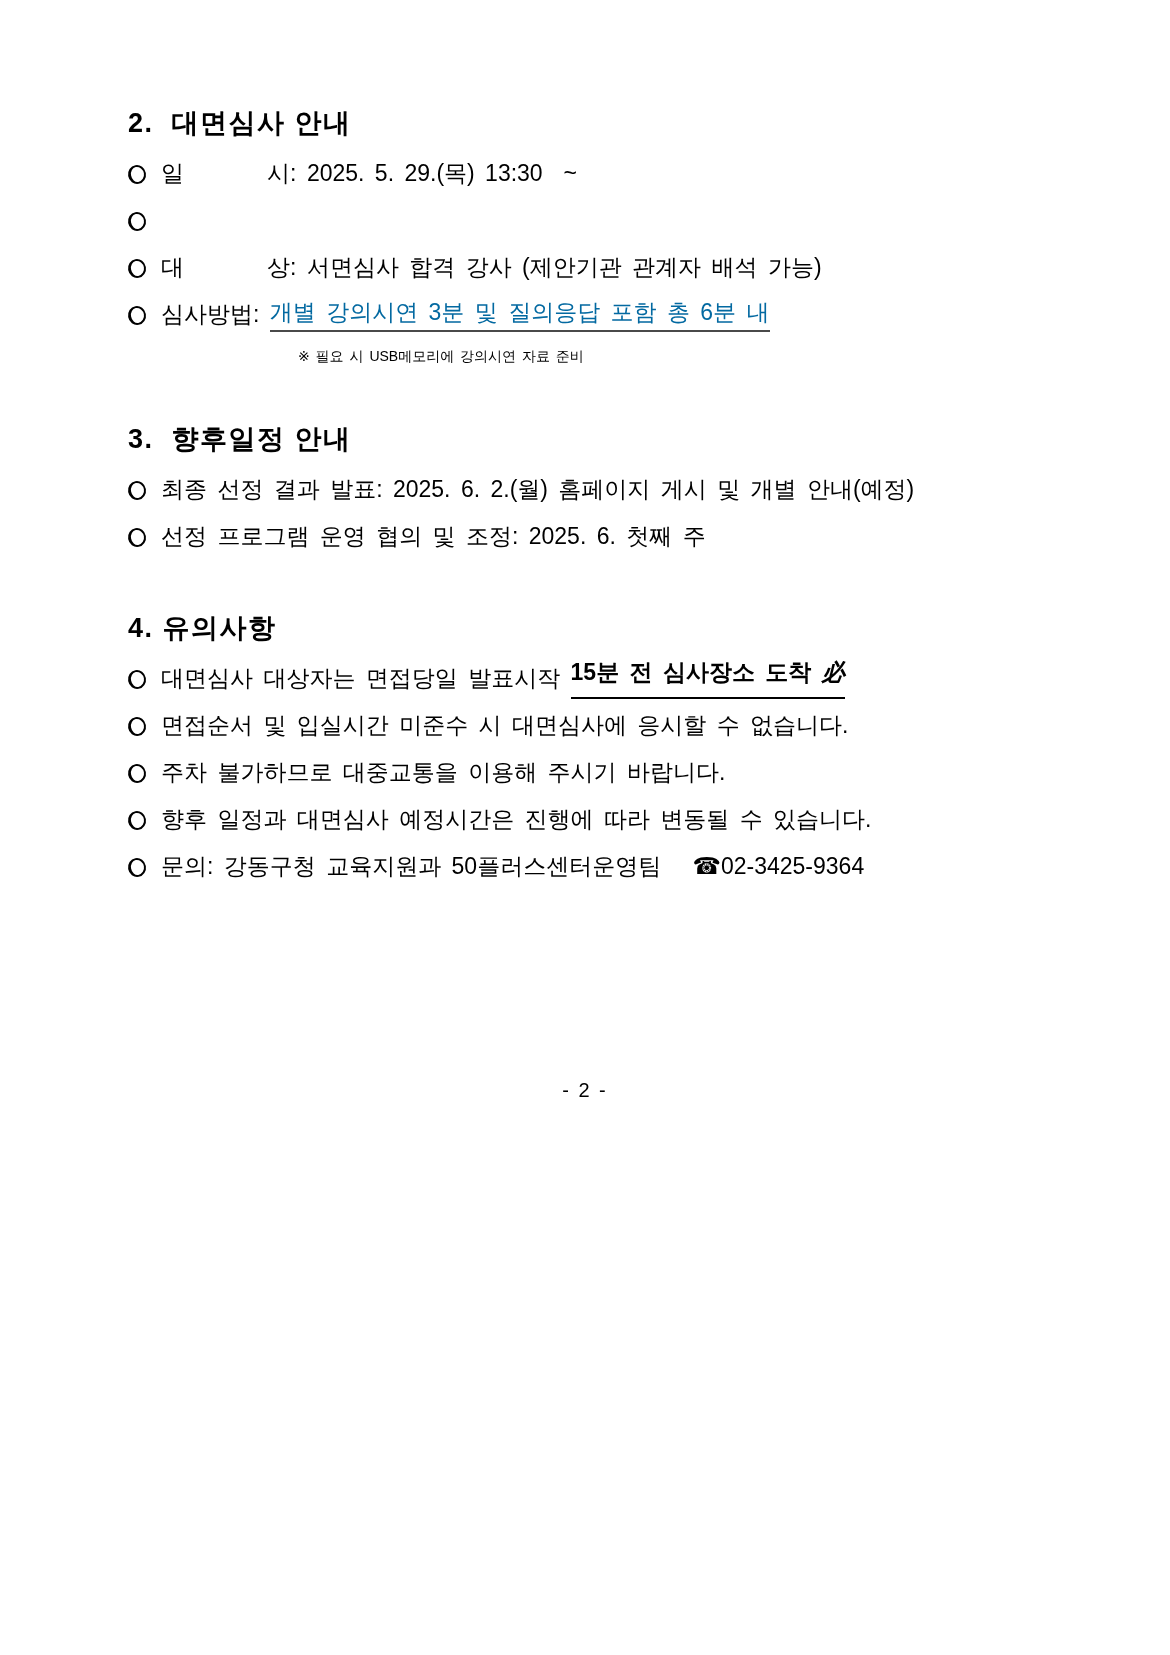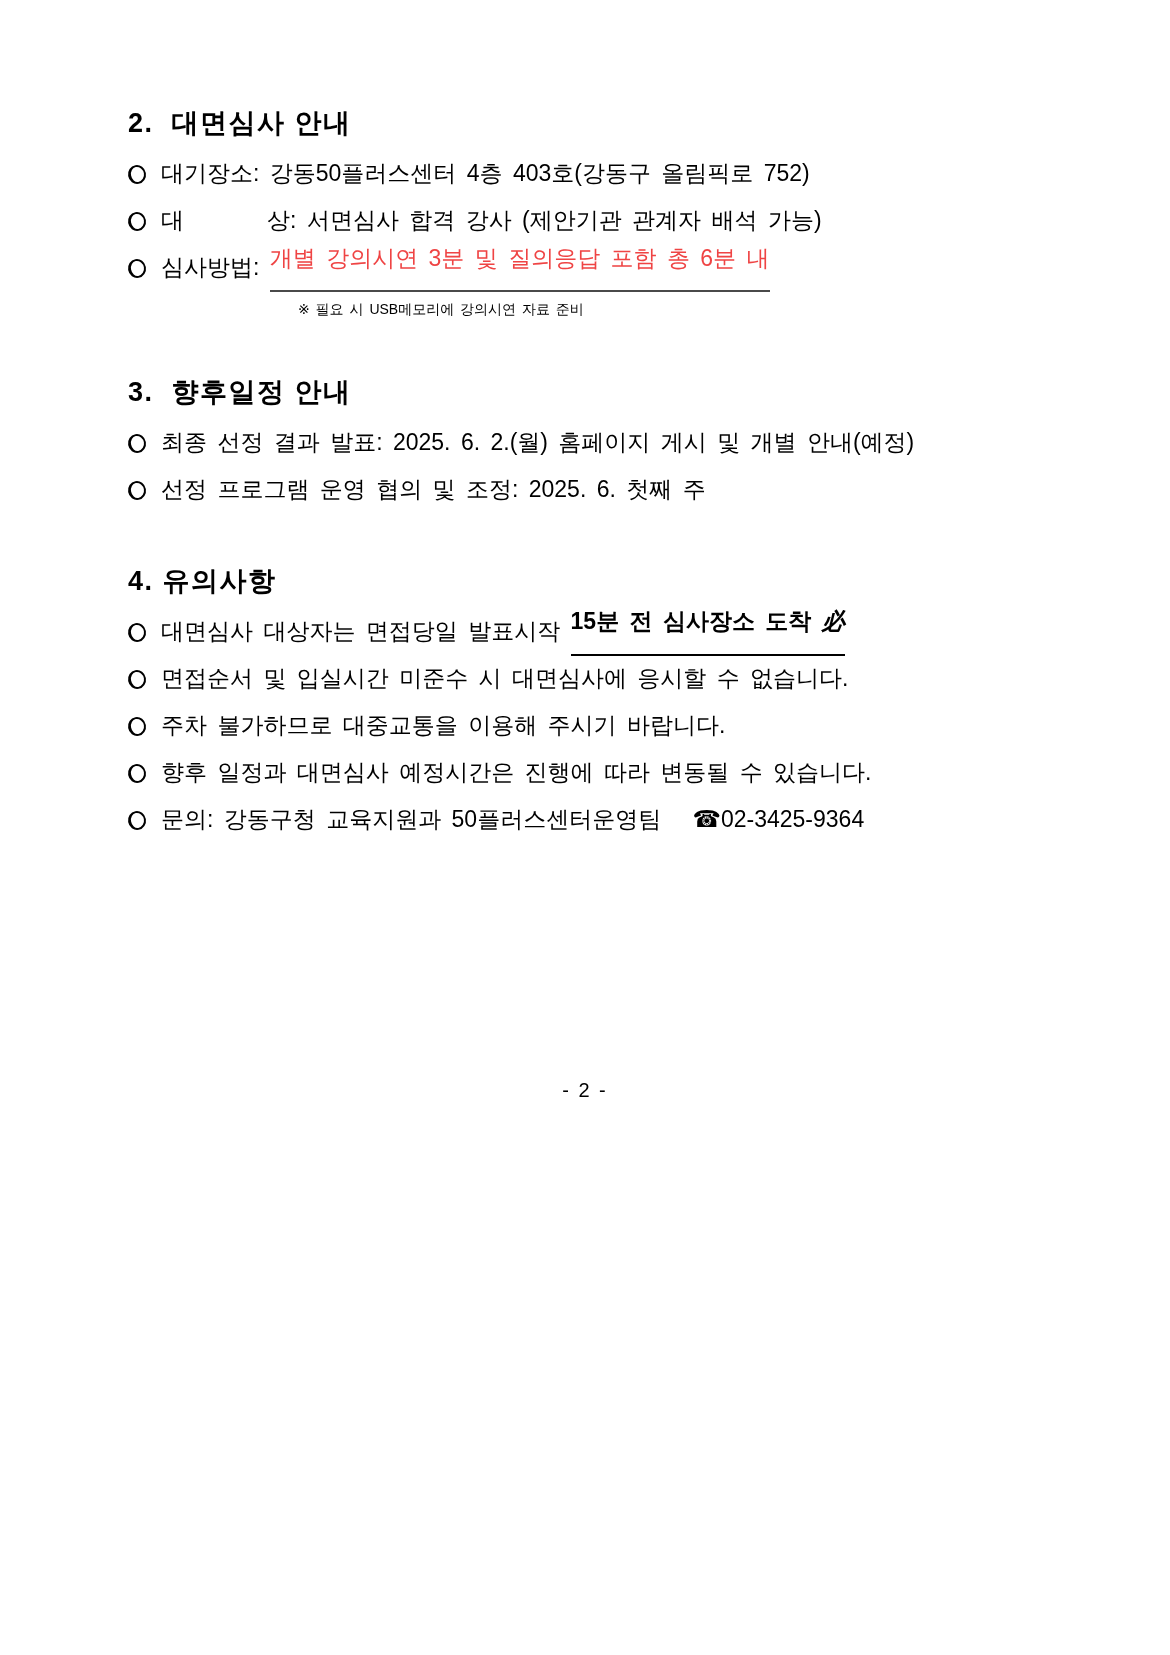--- a/index.html
+++ b/index.html
@@ -42,38 +42,38 @@
     height: 15px;
     border: 2.5px solid #000000;
     border-left-width: 3.5px;
     border-radius: 50%;
     transform: rotate(-10deg);
     margin-right: 15px;
     margin-top: 2px;
   }
   .txt { white-space: pre-wrap; }
   .link {
-    color: #ef4444;
+    color: #0369a1;
     text-decoration: none;
     border-bottom: 2px solid #4a4a4a;
-    padding-bottom: 16px;
+    padding-bottom: 2px;
     white-space: pre-wrap;
     cursor: pointer;
   }
   .note {
     font-size: 14px;
     line-height: 24px;
     margin: -2px 0 0 170px;
     white-space: pre-wrap;
     word-spacing: 2px;
   }
   .emph {
     font-weight: bold;
     border-bottom: 2.5px solid #000000;
-    padding-bottom: 17px;
+    padding-bottom: 9px;
     white-space: pre-wrap;
   }
   .hanja { font-style: italic; }
   .footer {
     position: absolute;
     bottom: 73px;
     left: 0;
     width: 100%;
     text-align: center;
     font-size: 20px;
@@ -82,24 +82,27 @@
 </style>
 </head>
 <body>
 
 <div class="page">
   <div class="content">
 
     <section>
       <h2 class="heading">2.  대면심사 안내</h2>
 
+      <div class="line">
+        <span class="bullet"></span>
+        <span class="txt">일        시: 2025. 5. 29.(목) 13:30  ~</span>
+      </div>
 
       <div class="line">
         <span class="bullet"></span>
-        <span class="txt">대기장소: 강동50플러스센터 4층 403호(강동구 올림픽로 752)</span>
       </div>
 
       <div class="line">
         <span class="bullet"></span>
         <span class="txt">대        상: 서면심사 합격 강사 (제안기관 관계자 배석 가능)</span>
       </div>
 
       <div class="line">
         <span class="bullet"></span>
         <span class="txt">심사방법: </span>

